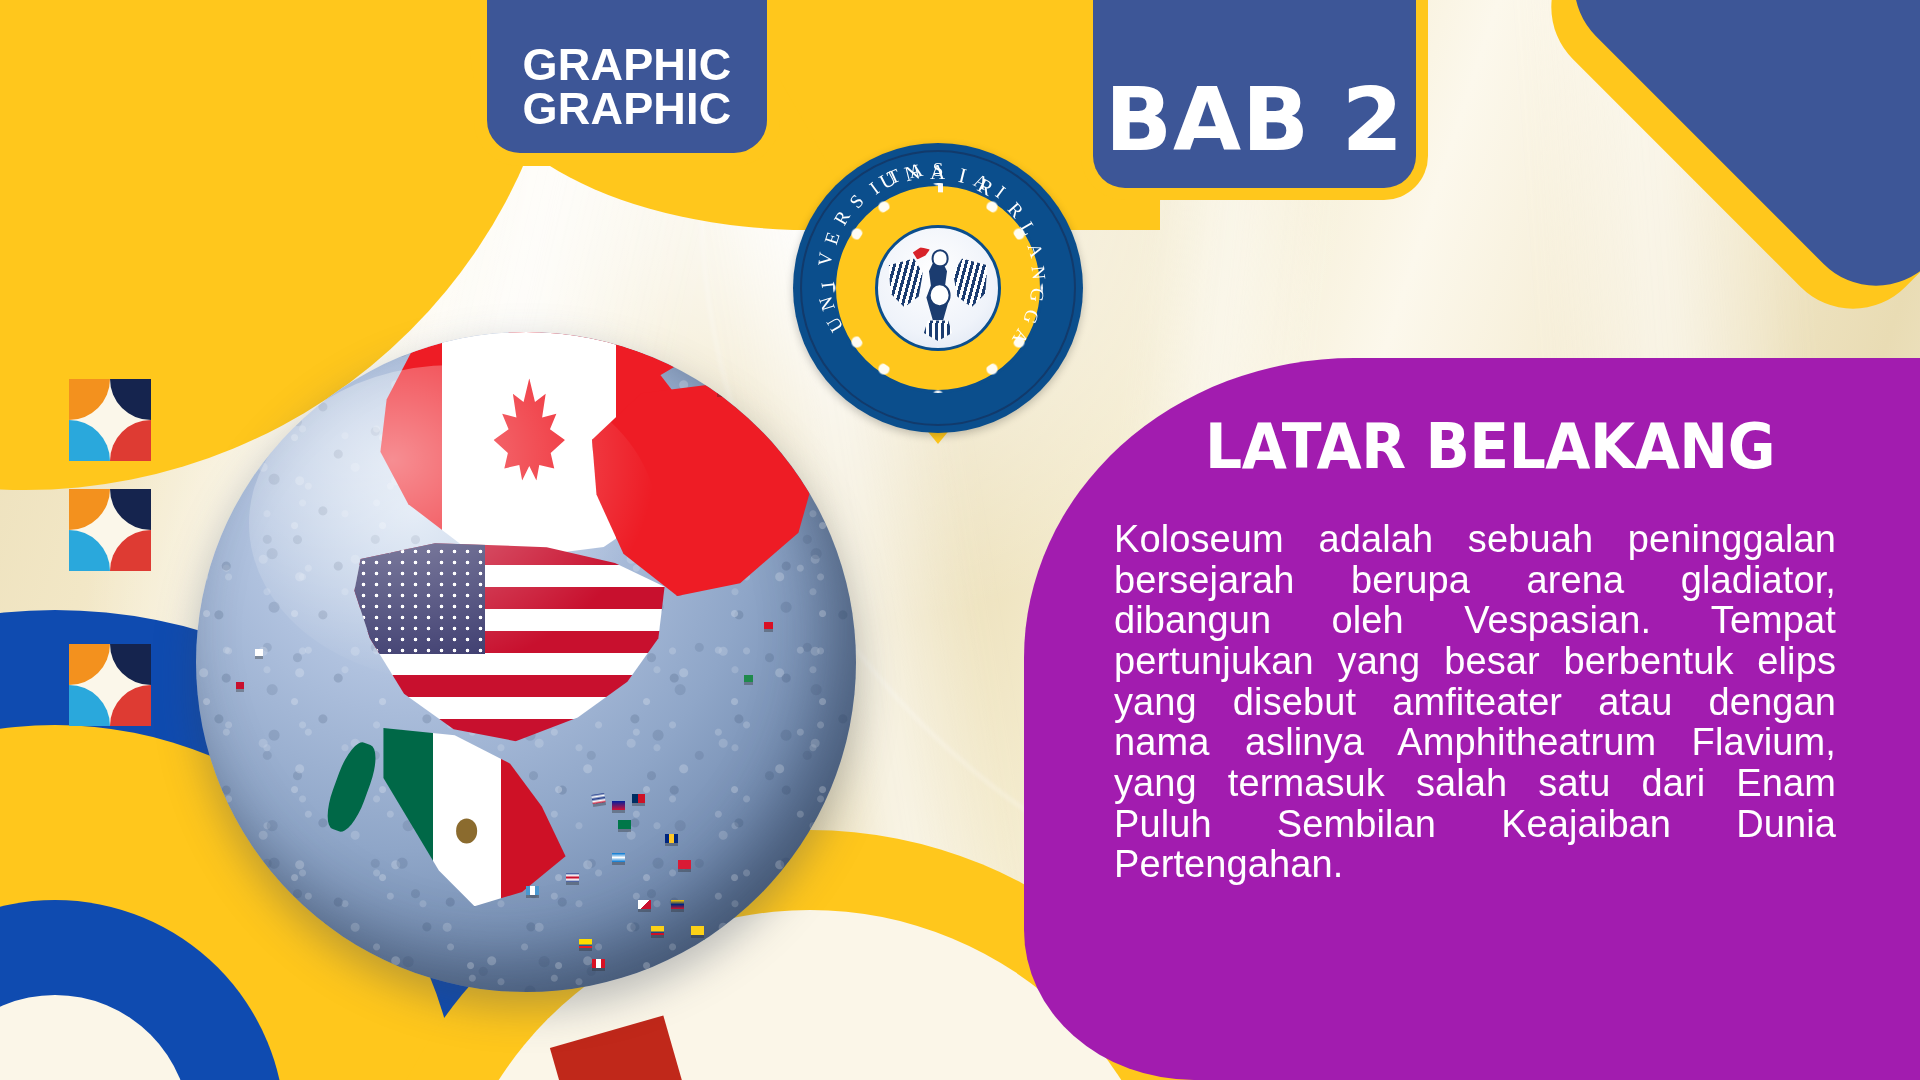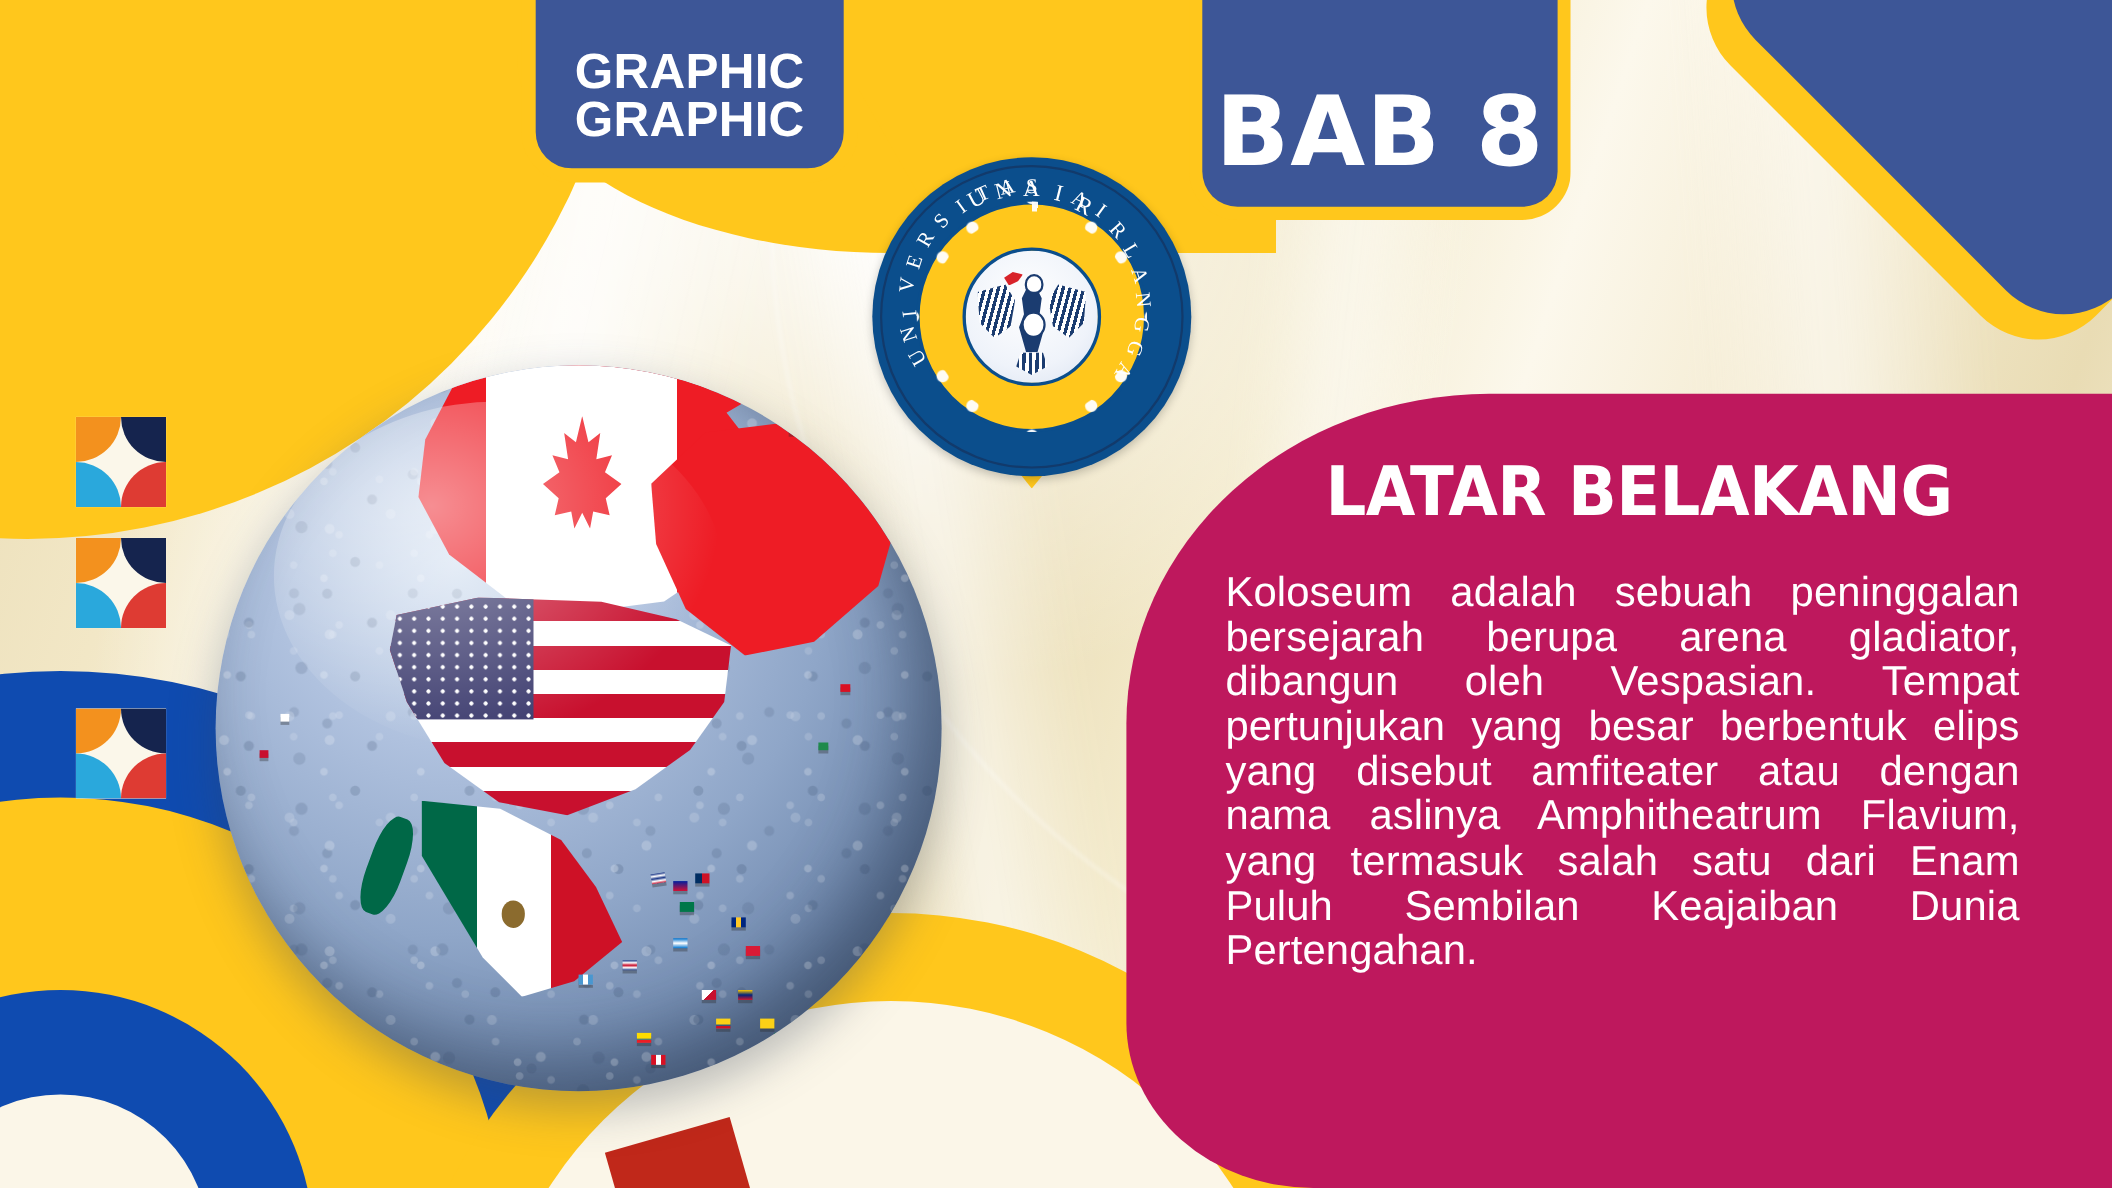--- a/index.html
+++ b/index.html
@@ -393,21 +393,21 @@
   .q-bl{left:0;bottom:0;background:#2AA8DC;border-top-right-radius:100%;}
   .q-br{right:0;bottom:0;background:#DE3B33;border-top-left-radius:100%;}
   .quad1{left:69px;top:379px;}
   .quad2{left:69px;top:489px;}
   .quad3{left:69px;top:644px;}
 
   
   .panel{
     position:absolute;left:1024px;top:358px;
     width:896px;height:722px;
-    background:#be185d;
+    background:#a21caf;
     border-top-left-radius:330px 300px;
     border-bottom-left-radius:170px 150px;
     box-sizing:border-box;
     padding:44px 54px 0 68px;
   }
   .panel-title{
     color:#ffffff;
     font-family:"DejaVu Sans",sans-serif;
     font-weight:700;
     font-size:62px;
@@ -556,21 +556,21 @@
   </div>
 
   <div class="badge-gg">
     <div class="badge-gg-text">
       <span>GRAPHIC</span><br>
       <span>GRAPHIC</span>
     </div>
   </div>
 
   <div class="badge-bab">
-    <div class="badge-bab-text">BAB 8</div>
+    <div class="badge-bab-text">BAB 2</div>
   </div>
 
   <div class="quad quad1">
     <i class="q-tl"></i>
     <i class="q-tr"></i>
     <i class="q-bl"></i>
     <i class="q-br"></i>
   </div>
   <div class="quad quad2">
     <i class="q-tl"></i>

